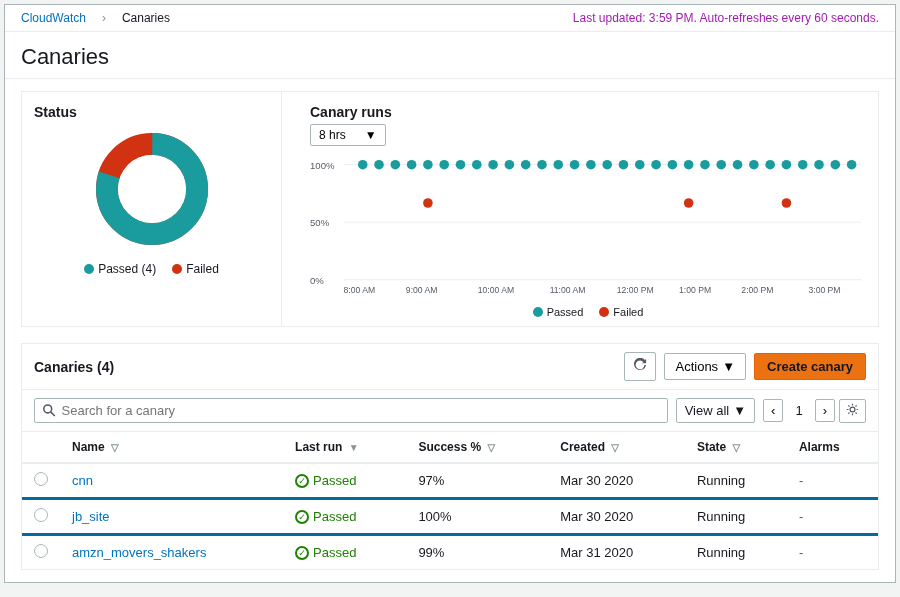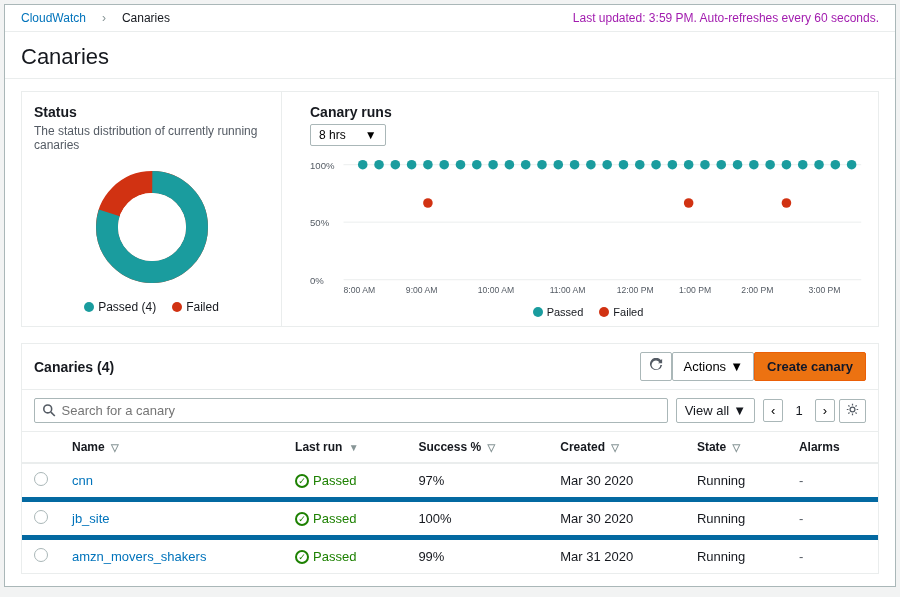--- a/index.html
+++ b/index.html
@@ -148,20 +148,22 @@
       justify-content: space-between;
       padding: 8px 12px;
       border-bottom: 1px solid #eaeded;
     }
     .table-title {
       font-size: 14px;
       font-weight: 700;
     }
     .table-actions {
       display: flex;
+      align-items: center;
+      gap: 8px;
     }
     .btn-refresh {
       border: 1px solid #aab7b8;
       background: #fff;
       padding: 5px 8px;
       border-radius: 2px;
       cursor: pointer;
       font-size: 13px;
     }
     .btn-actions {
@@ -258,21 +260,21 @@
       color: #16191f;
       white-space: nowrap;
     }
     .data-table th .sort-icon {
       color: #879596;
       margin-left: 3px;
       font-size: 10px;
     }
     .data-table td {
       padding: 8px 12px;
-      border-bottom: 5px solid #0369a1;
+      border-bottom: 3px solid #0369a1;
       font-size: 13px;
     }
     .data-table tr:last-child td {
       border-bottom: none;
     }
     .canary-link {
       color: #0073bb;
       text-decoration: none;
     }
     .status-passed {
@@ -318,21 +320,20 @@
   <div class="page-header">
     <h1 class="page-title">Canaries</h1>
   </div>
 
   <div class="content-area">
 
     <div class="panels-row">
 
       <div class="status-panel">
         <div class="panel-title">Status</div>
-        <div class="panel-subtitle">The status distribution of currently running canaries</div>
         <div class="donut-container">
           <svg class="donut-svg" viewBox="0 0 130 130">
 
             <circle cx="65" cy="65" r="45" fill="none" stroke="#d13212" stroke-width="22" stroke-dasharray="282.7 0" stroke-dashoffset="0"></circle>
             <circle cx="65" cy="65" r="45" fill="none" stroke="#1a9c9e" stroke-width="22" stroke-dasharray="226.2 56.5" stroke-dashoffset="70.7"></circle>
             <circle cx="65" cy="65" r="34" fill="#fff"></circle>
           </svg>
           <div class="donut-legend">
             <div class="legend-item">
               <span class="legend-dot dot-passed"></span>

